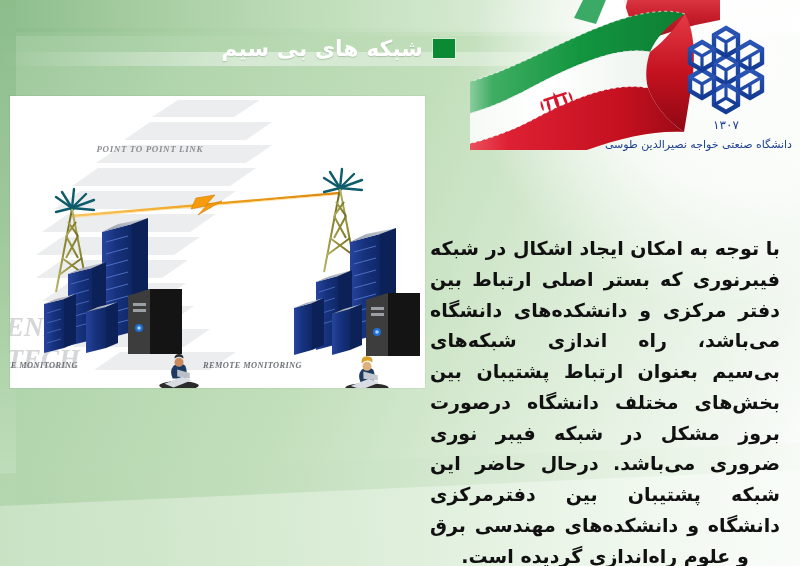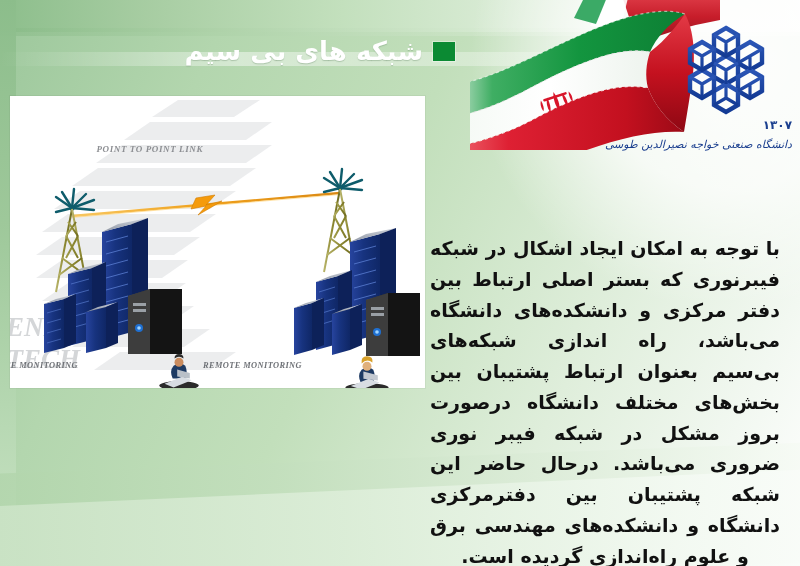--- a/index.html
+++ b/index.html
@@ -50,38 +50,38 @@
     pointer-events:none;
   }
 
   
   .title-wrap{
     position:absolute;right:345px;top:36px;display:flex;align-items:center;gap:10px;
     direction:rtl;
   }
   .title-bullet{width:22px;height:19px;background:#0b8a33;flex:none;box-shadow:0 0 0 1px rgba(255,255,255,.35);}
   .title-text{
-    font-size:26px;font-weight:bold;color:#ffffff;white-space:nowrap;
+    font-size:22px;font-weight:bold;color:#ffffff;white-space:nowrap;
     text-shadow:0 1px 1px rgba(120,150,120,.45);letter-spacing:.5px;
   }
 
   
   .ribbon{position:absolute;left:470px;top:-10px;width:250px;height:160px;}
   .ribbon svg{display:block;}
 
   
   .logo{position:absolute;left:660px;top:22px;width:132px;height:140px;}
   .logo svg{display:block;}
   .logo-year{
-    position:absolute;left:0;top:96px;width:132px;text-align:right;
-    font-size:12px;color:#1b3f8f;font-weight:bold;letter-spacing:2px;
+    position:absolute;left:0;top:96px;width:132px;text-align:center;
+    font-size:12px;color:#1b3f8f;font-weight:normal;letter-spacing:2px;
   }
   .logo-name{
     position:absolute;left:0;top:116px;width:132px;
-    font-size:11px;color:#1b3f8f;font-style:italic;white-space:nowrap;
+    font-size:11px;color:#1b3f8f;white-space:nowrap;
   }
 
   
   .panel{
     position:absolute;left:10px;top:96px;width:415px;height:292px;
     background:#ffffff;overflow:hidden;
     box-shadow:0 0 0 1px rgba(0,0,0,.04);
   }
   .panel svg{display:block;}
 

